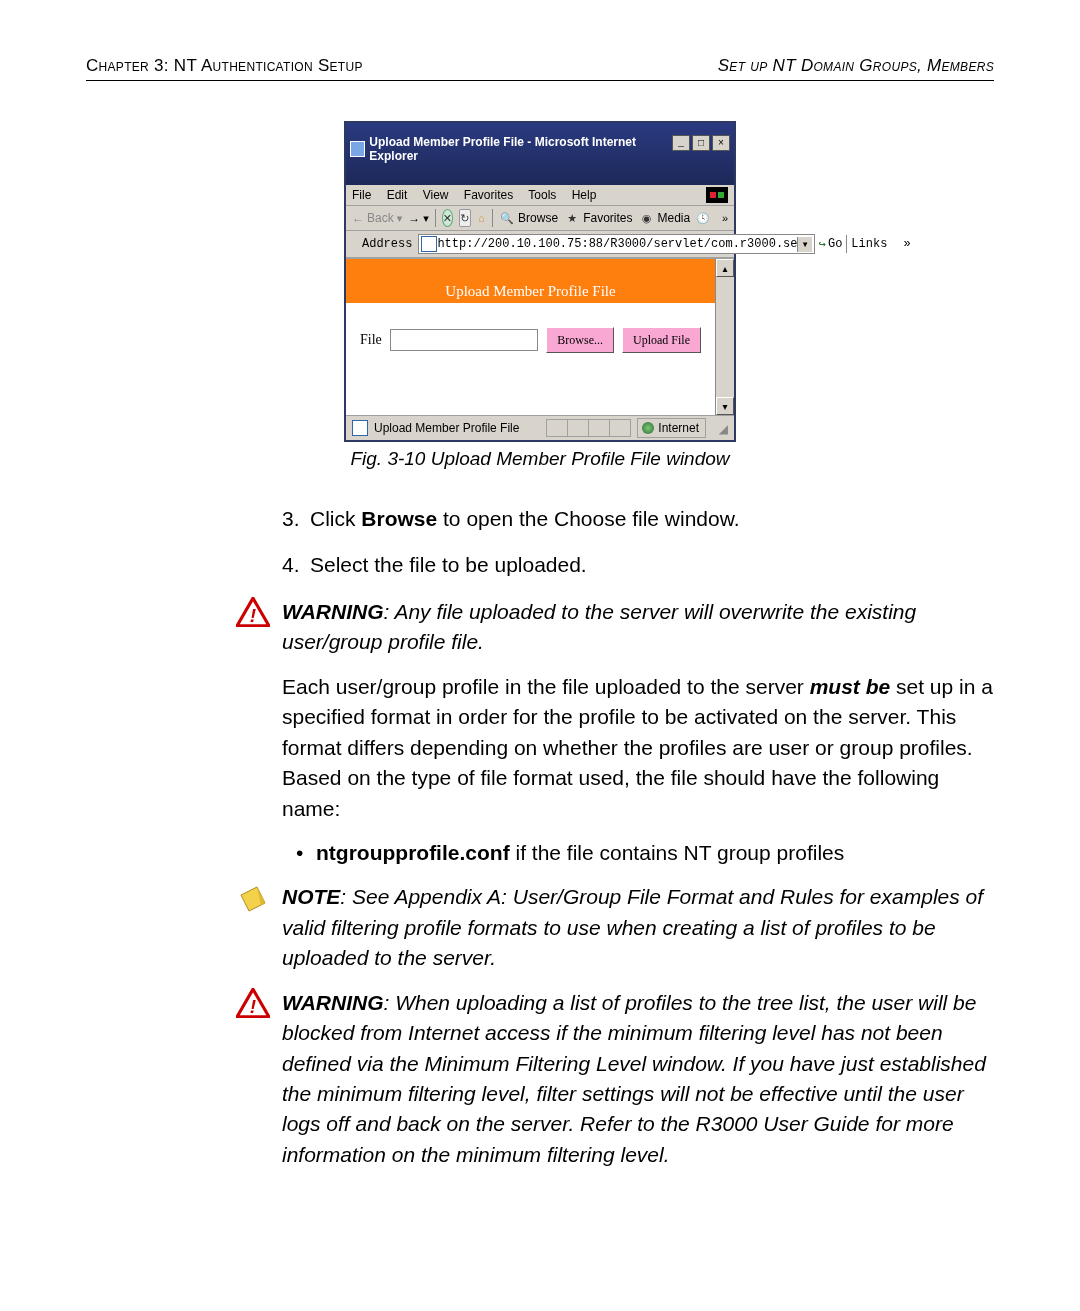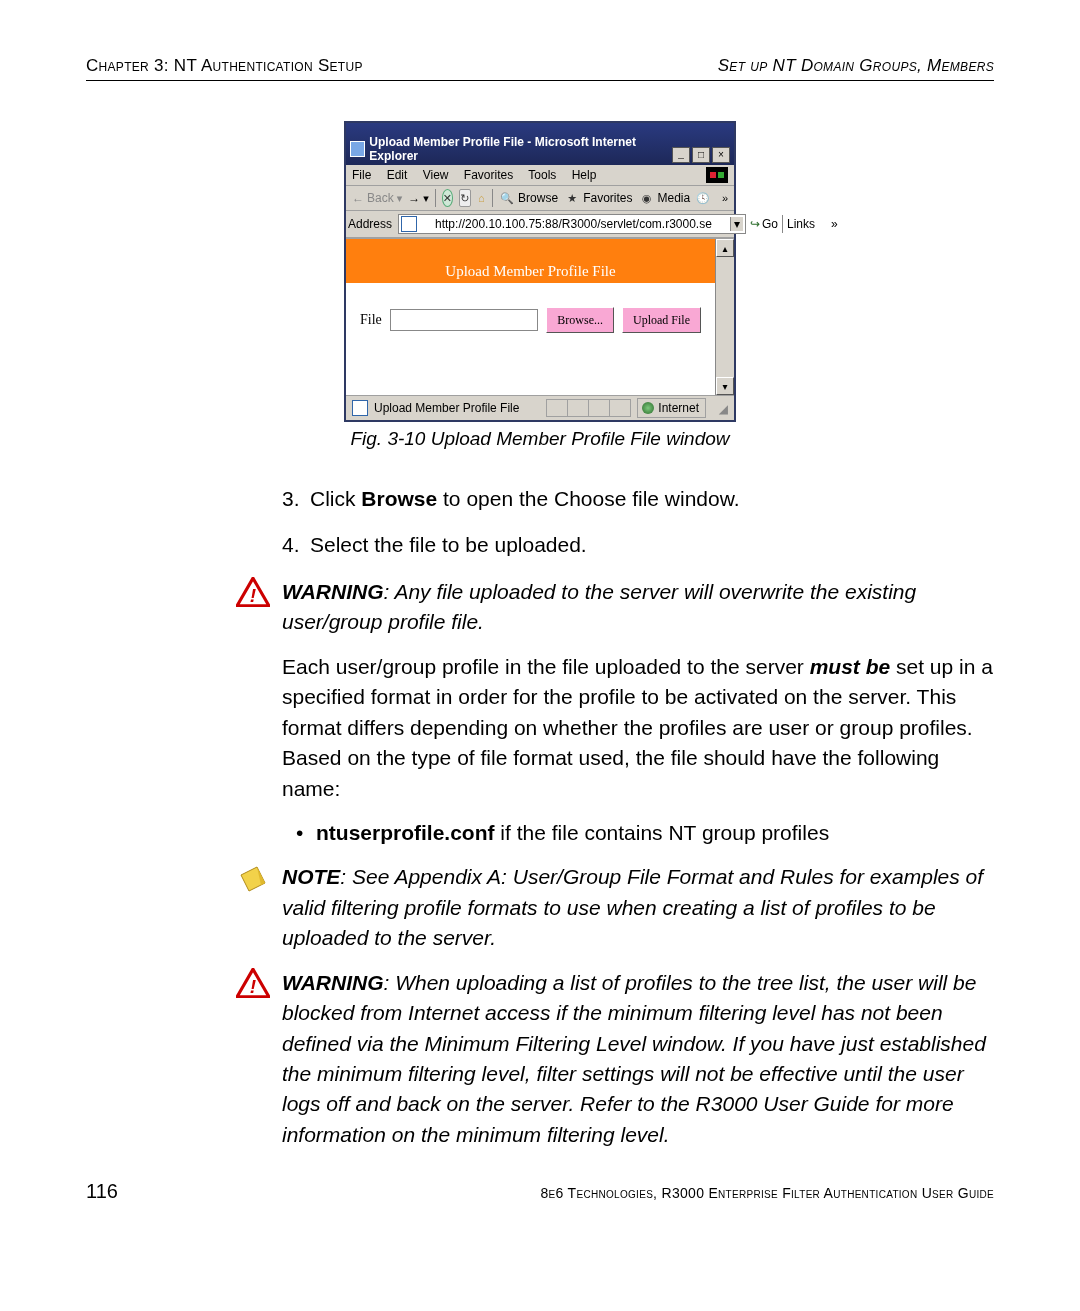--- a/index.html
+++ b/index.html
@@ -39,26 +39,26 @@
   }
   .ie-window {
     border: 2px solid #2e3963;
     font-size: 12px;
     background: #d8d4cc;
     color: #000;
     position: relative;
   }
   .ie-titlebar {
     display: flex;
-    align-items: flex-end;
+    align-items: flex-start;
     justify-content: space-between;
     background: linear-gradient(#2a3a80, #1d2858);
     color: #fff;
     height: 38px;
-    padding: 2px 4px;
+    padding: 12px 4px;
   }
   .ie-titlebar .title { display: flex; align-items: center; gap: 4px; font-weight: bold; }
   .ie-titlebar .tb-icon {
     width: 14px; height: 14px; background: #79a7e6; border: 1px solid #fff;
   }
   .win-btns { display: flex; gap: 2px; }
   .win-btn {
     width: 16px; height: 14px; background: #d8d4cc; border: 1px solid #555;
     display: flex; align-items: center; justify-content: center;
     font-size: 10px; font-family: "Courier New", monospace; color: #000;
@@ -89,33 +89,34 @@
     border-radius: 2px; font-size: 11px; color: #333;
   }
   .tb-ico.circle { border-radius: 50%; border: 1px solid #5a7; background: #cfe8d7; }
   .tb-ico.stop  { border: 1px solid #999; background: #eee; }
   .tb-ico.home  { color: #caa24a; }
   .tb-ico.search{ }
   .ie-address {
     display: flex;
     align-items: center;
     gap: 4px;
-    padding: 3px 2px;
+    padding: 3px 16px;
     border-bottom: 1px solid #a0a0a0;
+    font-family: Liberation Mono, monospace;
   }
   .ie-address .addr-label { margin-right: 2px; }
   .addr-input {
     flex: 1;
     display: flex;
     align-items: center;
     background: #fff;
     border: 1px solid #888;
     height: 18px;
     padding: 0 2px;
-    gap: 18px;
+    gap: 0;
   }
   .addr-input .ie-doc-ico { width:14px; height:14px; background:#fff; border:1px solid #3066aa; }
   .addr-input .dd { margin-left: auto; background:#d8d4cc; border-left:1px solid #888; padding:0 3px; }
   .go-btn { display:flex; align-items:center; gap:2px; }
   .go-btn .go-ico { color:#2a6b2a; }
   .addr-sep { border-left: 1px solid #888; height: 18px; }
   .links-dd { display:flex; align-items:center; gap:16px; }
 
   .ie-content {
     background: #fff;
@@ -429,21 +430,21 @@
       </span>
       <span><b class="co-label">WARNING</b><span>: Any file uploaded to the server will overwrite the existing user/group profile file.</span></span>
     </div>
 
     <div class="para">
       <span>Each user/group profile in the file uploaded to the server </span><b><i>must be</i></b><span> set up in a specified format in order for the profile to be activated on the server. This format differs depending on whether the profiles are user or group profiles. Based on the type of file format used, the file should have the following name:</span>
     </div>
 
     <ul class="bullets">
       <li>
-        <b>ntuserprofile.conf</b><span> if the file contains NT group profiles</span>
+        <b>ntgroupprofile.conf</b><span> if the file contains NT group profiles</span>
       </li>
     </ul>
 
     <div class="callout note">
       <span class="co-icon">
         <svg class="note-svg" viewBox="0 0 32 32">
             <polygon points="4,12 20,4 28,20 12,28" fill="#f2d24a" stroke="#b08a1a" stroke-width="1"></polygon>
             <polygon points="20,4 28,20 24,22" fill="#e0b92e"></polygon>
           </svg>
       </span>
@@ -455,18 +456,14 @@
         <svg class="warn-svg" viewBox="0 0 32 28">
             <polygon points="16,1 31,27 1,27" fill="none" stroke="#c00" stroke-width="3"></polygon>
             <text x="16" y="23" text-anchor="middle" font-size="18" font-weight="bold" fill="#c00">!</text>
           </svg>
       </span>
       <span><b class="co-label">WARNING</b><span>: When uploading a list of profiles to the tree list, the user will be blocked from Internet access if the minimum filtering level has not been defined via the Minimum Filtering Level window. If you have just established the minimum filtering level, filter settings will not be effective until the user logs off and back on the server. Refer to the R3000 User Guide for more information on the minimum filtering level.</span></span>
     </div>
 
   </div>
 
-  <div class="footer-row">
-    <span class="pg">116</span>
-    <span class="ft-right">8e6 Technologies, R3000 Enterprise Filter Authentication User Guide</span>
-  </div>
 
 </div>
 
 </body></html>

